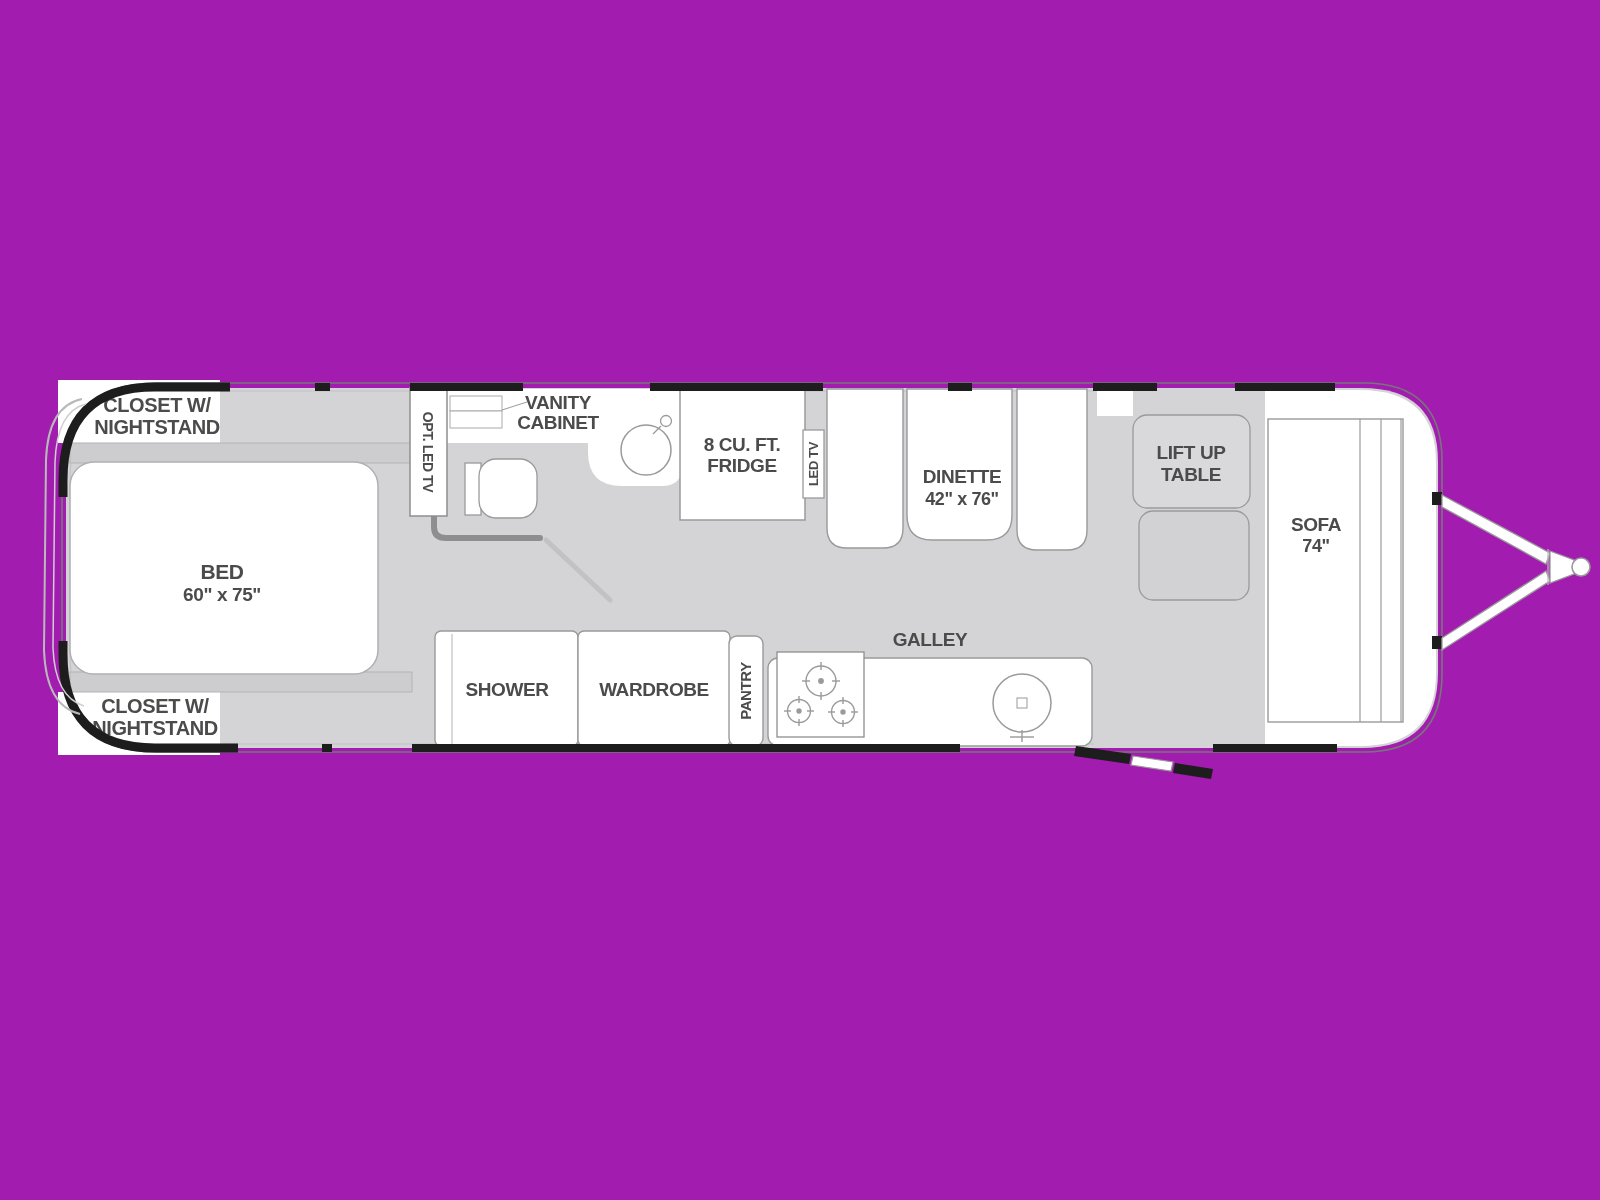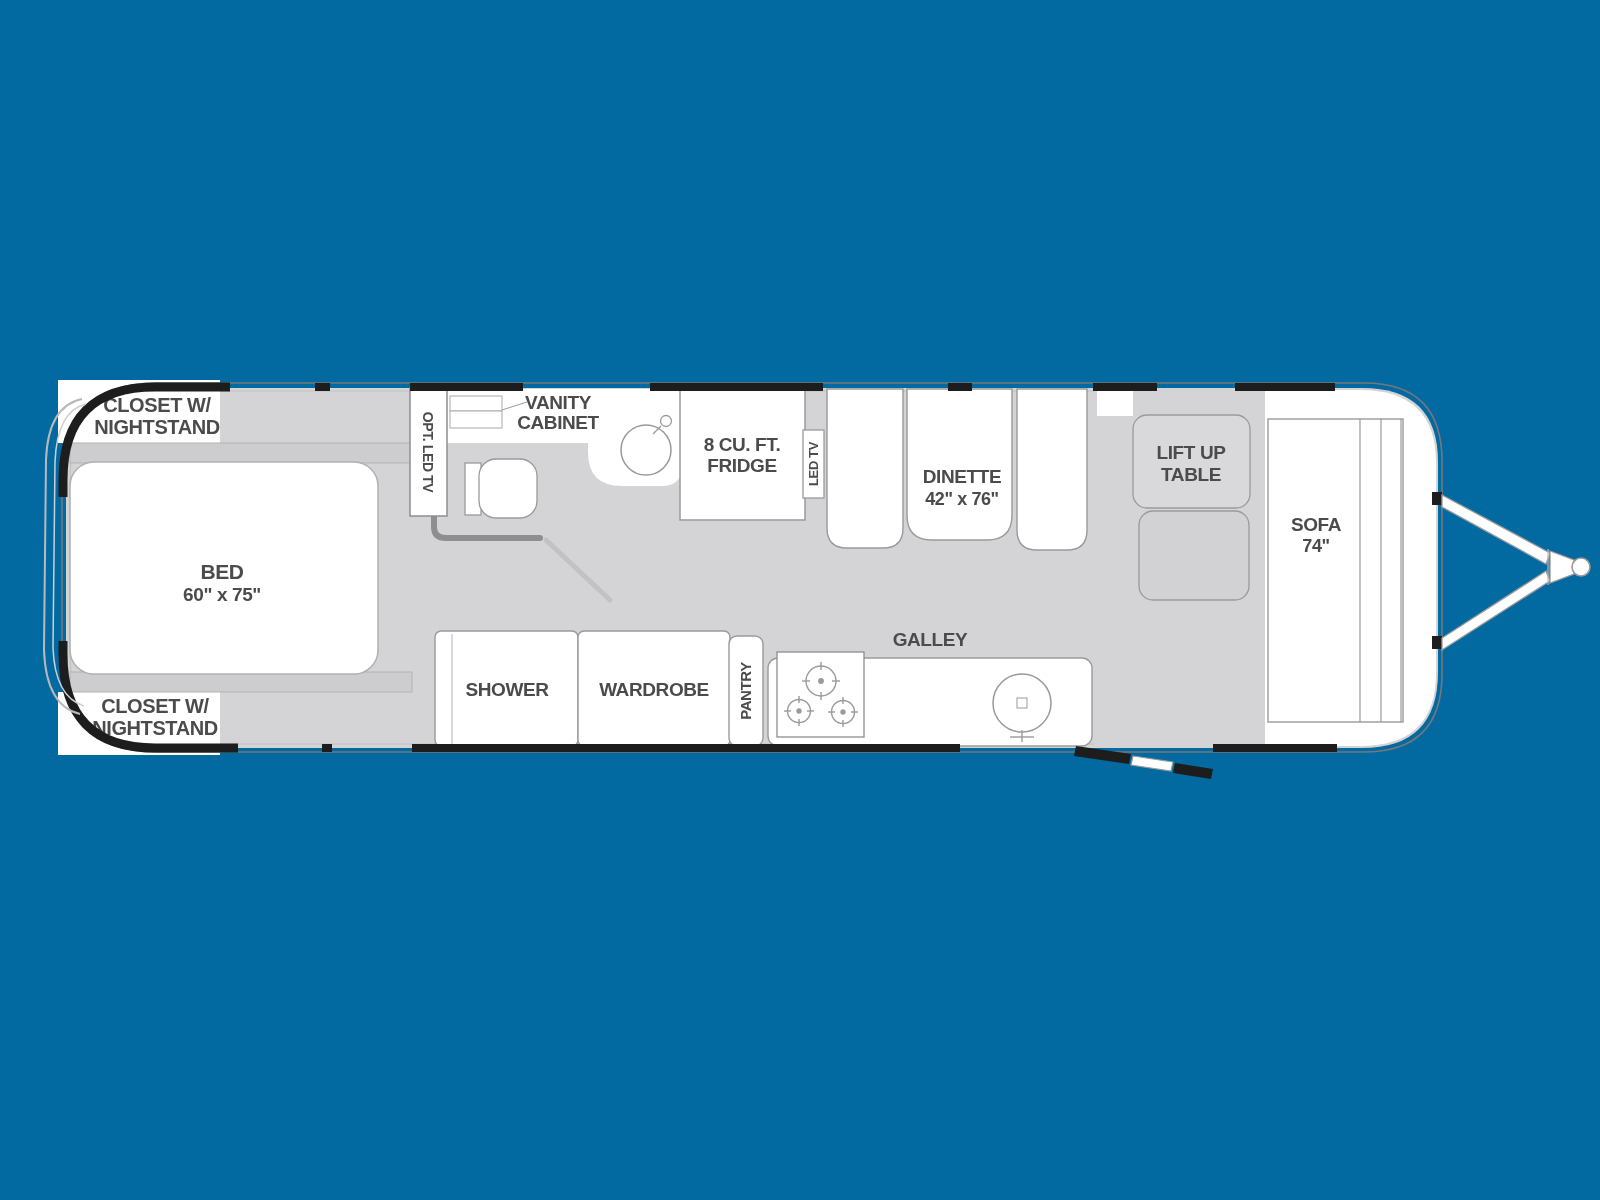--- a/index.html
+++ b/index.html
@@ -1,16 +1,16 @@
 <!DOCTYPE html>
 <html><head>
 <meta charset="utf-8">
 <style>
   html,body{margin:0;padding:0;background:#ffffff;}
-  .stage{position:relative;width:1600px;height:1200px;background:#0369a1;overflow:hidden;}
+  .stage{position:relative;width:1600px;height:1200px;background:#a21caf;overflow:hidden;}
   svg{position:absolute;left:0;top:0;}
   .lbl{font-family:"Liberation Sans","DejaVu Sans",sans-serif;font-weight:700;fill:#4b4b4b;letter-spacing:-0.4px;text-anchor:middle;}
   .s21{font-size:21px}.s19{font-size:19px}.s18{font-size:18px}
   .s15{font-size:15px}.s14{font-size:14px}.s13{font-size:13px}.s20{font-size:20px}
 </style>
 </head>
 <body>
 
 <div class="stage">
 <svg width="1600" height="1200" viewBox="0 0 1600 1200">

